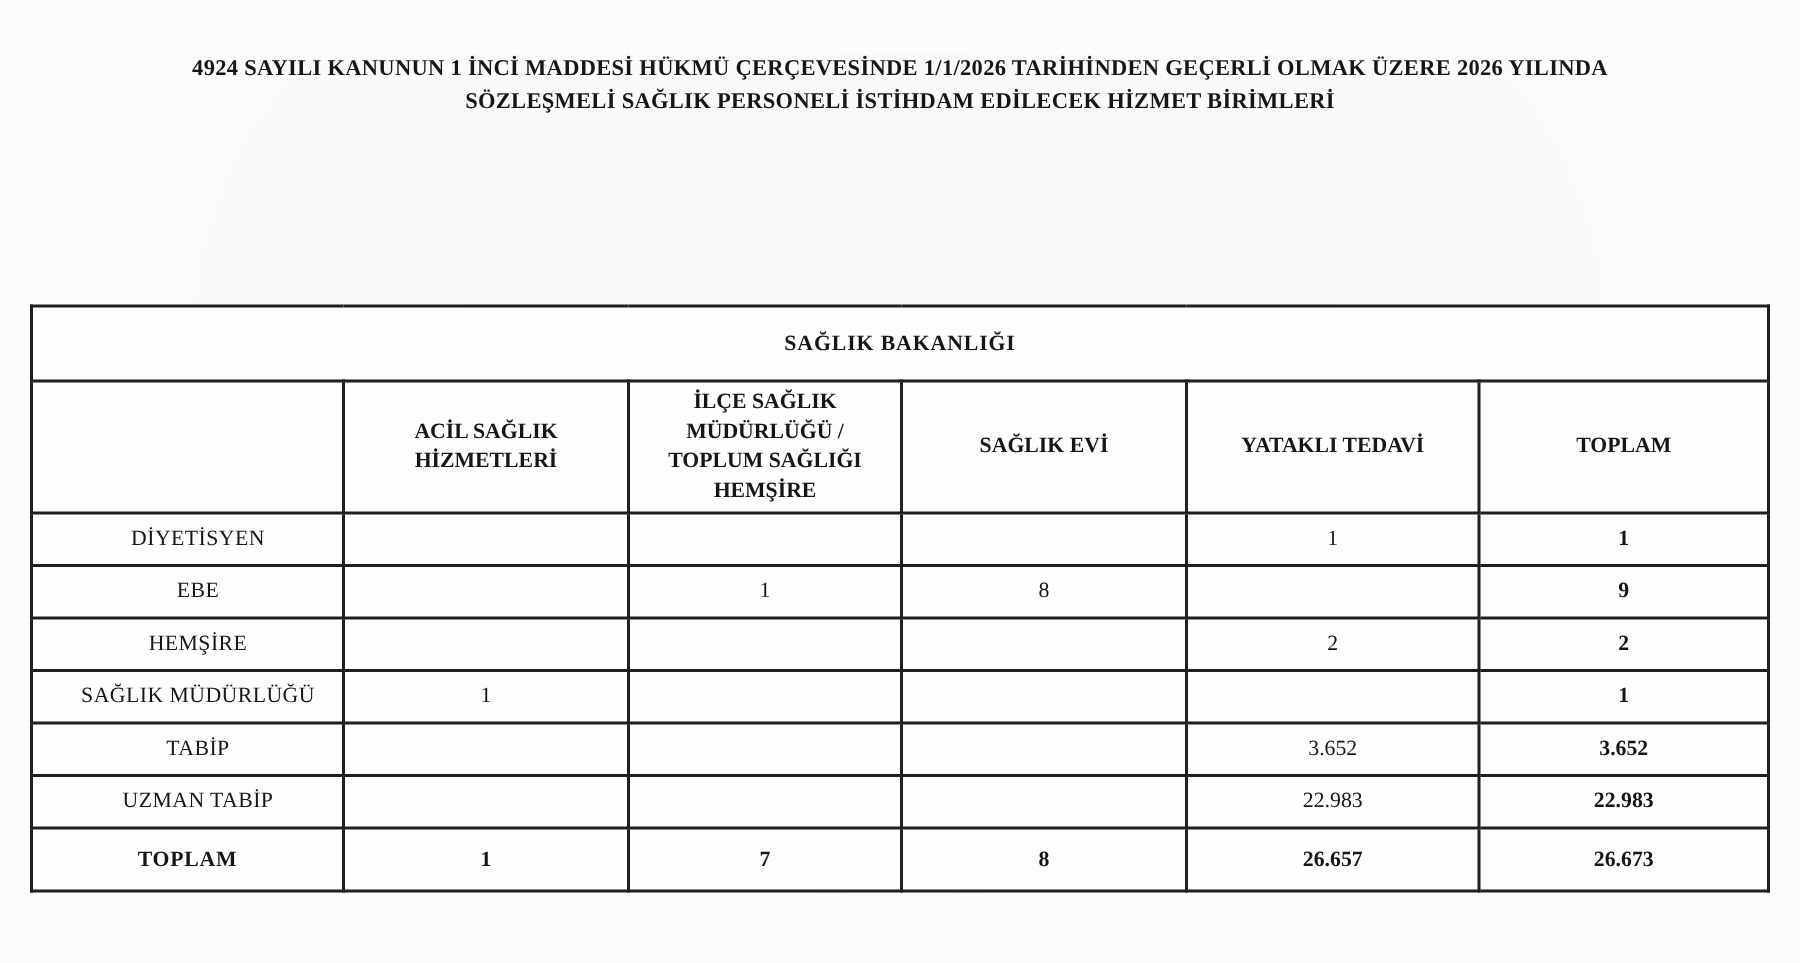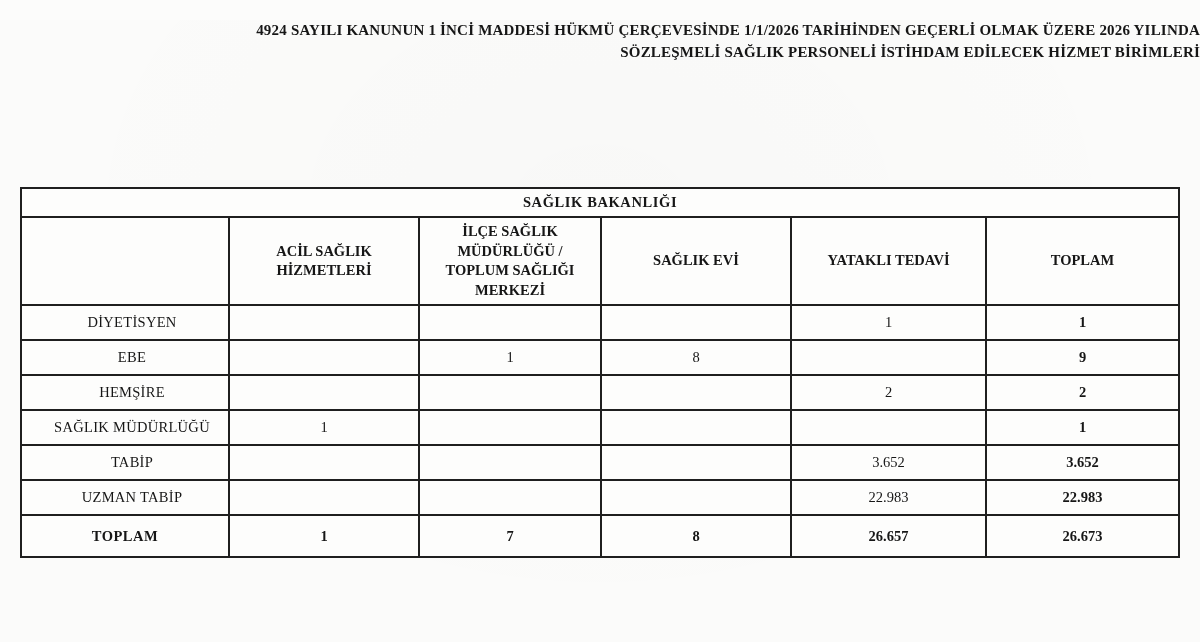--- a/index.html
+++ b/index.html
@@ -18,22 +18,22 @@
       #fbfbfa;
   }
   .doc-title {
     padding-top: 36px;
     text-align: center;
     font-weight: bold;
     font-size: 15.5px;
     letter-spacing: 0.4px;
   }
   .doc-subtitle {
-    margin-top: 20px;
-    text-align: right;
+    margin-top: 36px;
+    text-align: center;
     font-weight: bold;
     font-size: 15px;
     line-height: 1.45;
     letter-spacing: 0.2px;
   }
   table.main-table {
     position: absolute;
     left: 20px;
     top: 167px;
     width: 1158px;
@@ -41,21 +41,21 @@
     table-layout: fixed;
     background: #fdfdfc;
   }
   table.main-table td, table.main-table th {
     border: 2px solid #1f1f1f;
     font-size: 14.5px;
     vertical-align: middle;
     overflow: hidden;
   }
   .caption-row th {
-    height: 29px;
+    height: 50px;
     text-align: center;
     font-weight: bold;
     font-size: 15px;
     letter-spacing: 0.6px;
   }
   .header-row th {
     height: 84px;
     text-align: center;
     font-weight: bold;
     font-size: 14.5px;
@@ -99,21 +99,21 @@
     </colgroup>
 
     <tbody>
         <tr class="caption-row">
       <th colspan="6">SAĞLIK BAKANLIĞI</th>
     </tr>
 
     <tr class="header-row">
       <th></th>
       <th>ACİL SAĞLIK HİZMETLERİ</th>
-      <th>İLÇE SAĞLIK MÜDÜRLÜĞÜ / TOPLUM SAĞLIĞI MERKEZİ</th>
+      <th>İLÇE SAĞLIK MÜDÜRLÜĞÜ / TOPLUM SAĞLIĞI HEMŞİRE</th>
       <th>SAĞLIK EVİ</th>
       <th>YATAKLI TEDAVİ</th>
       <th>TOPLAM</th>
     </tr>
 
     <tr class="data-row">
       <td class="row-label">DİYETİSYEN</td>
       <td class="val"></td>
       <td class="val"></td>
       <td class="val"></td>

